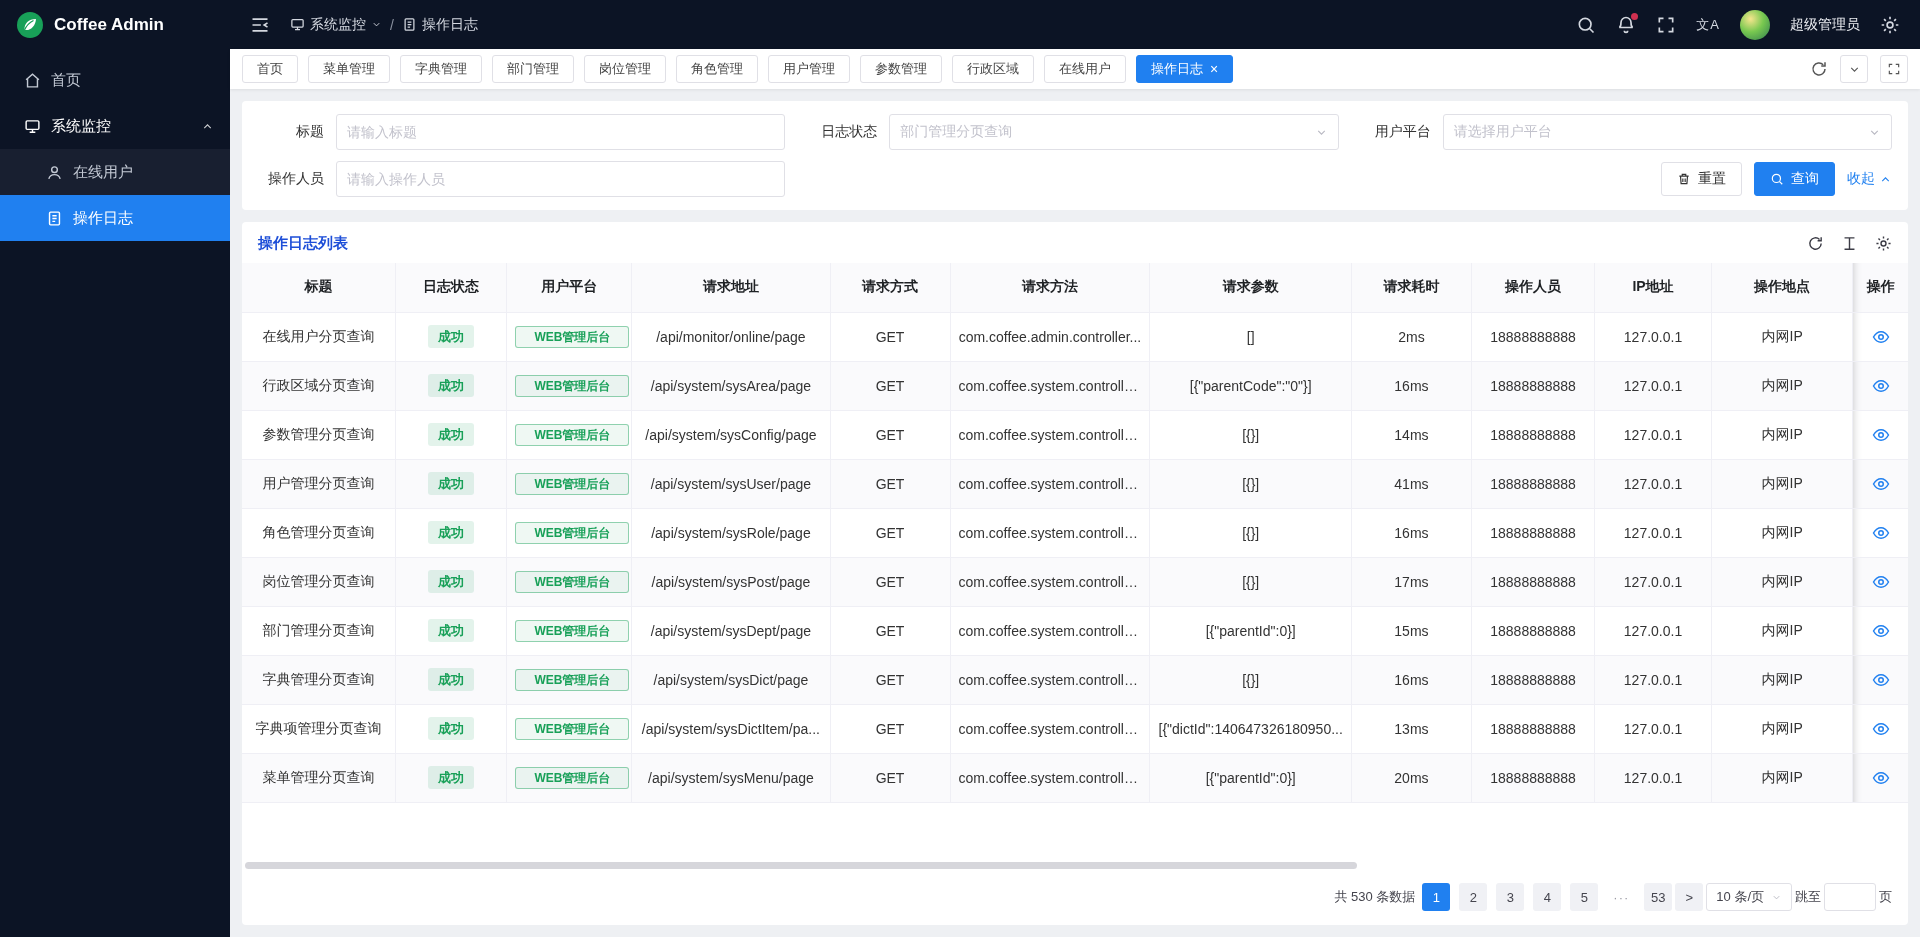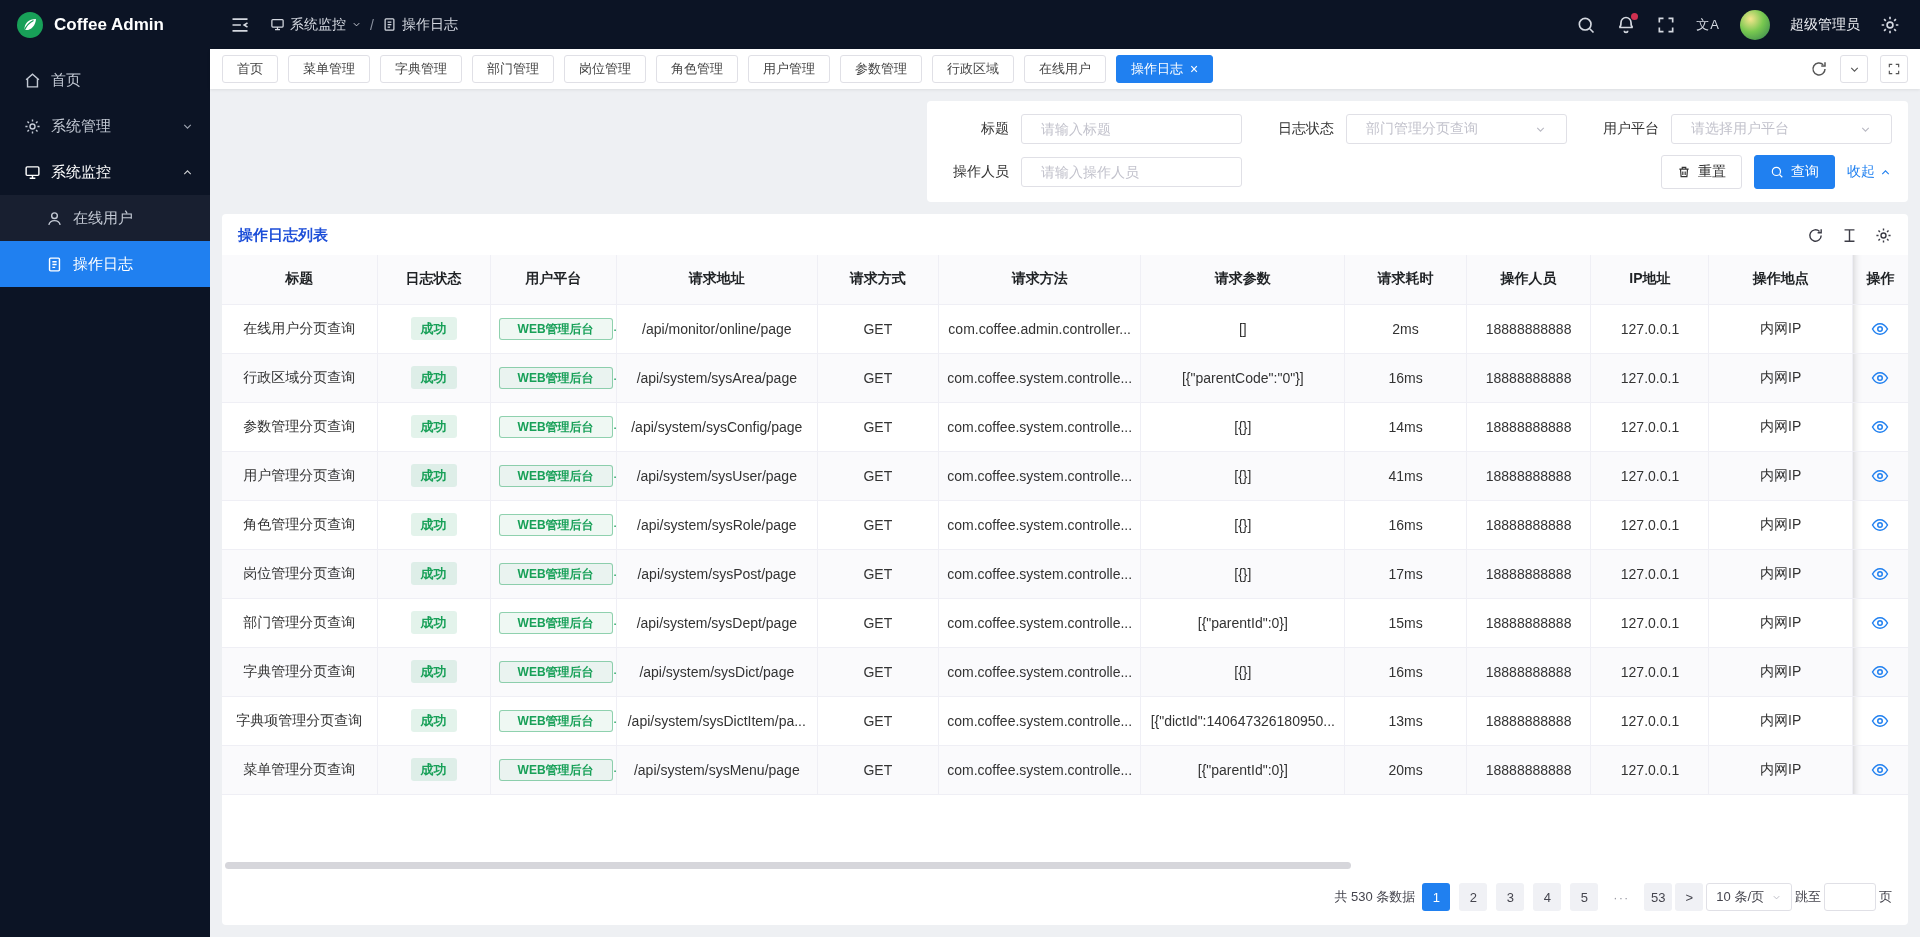--- a/index.html
+++ b/index.html
@@ -10,21 +10,21 @@
     --border:#e0e0e6;
     --tbl-border:#efeff5;
   }
   *{box-sizing:border-box;margin:0;padding:0;}
   html,body{width:1920px;height:937px;overflow:hidden;}
   body{font-family:"Liberation Sans","DejaVu Sans",sans-serif;font-size:14px;color:#333;background:#eef0f3;}
   svg{display:block;}
   .app{display:flex;width:100%;height:100%;}
 
   
-  .sidebar{width:210px;flex-shrink:0;background:var(--sidebar-bg);color:#c3c9d4;display:flex;flex-direction:column;}
+  .sidebar{width:230px;flex-shrink:0;background:var(--sidebar-bg);color:#c3c9d4;display:flex;flex-direction:column;}
   .logo-row{height:49px;display:flex;align-items:center;gap:10px;padding:0 16px;cursor:pointer;}
   .brand-name{color:#fff;font-weight:bold;font-size:17px;white-space:nowrap;}
   .menu{padding-top:8px;}
   .menu-item{display:flex;align-items:center;gap:10px;height:46px;padding:0 16px 0 24px;font-size:15px;cursor:pointer;white-space:nowrap;}
   .menu-item .chev{margin-left:auto;opacity:.8;}
   .menu-item.parent-open{color:#fff;}
   .submenu{background:rgba(255,255,255,0.05);}
   .menu-item.sub{padding-left:46px;}
   .menu-item.active{background:var(--primary);color:#fff;}
   .mi-icon{width:17px;height:17px;flex-shrink:0;}
@@ -48,29 +48,29 @@
   .tabbar{height:40px;background:#fff;display:flex;align-items:center;padding:0 12px;gap:10px;box-shadow:0 1px 3px rgba(0,0,0,.08);position:relative;z-index:2;flex-shrink:0;}
   .tabs{display:flex;align-items:center;gap:10px;}
   .tab{height:28px;display:flex;align-items:center;gap:7px;padding:0 14px;border:1px solid var(--border);border-radius:3px;font-size:13px;color:#444;background:#fff;cursor:pointer;white-space:nowrap;}
   .tab.active{background:var(--primary);border-color:var(--primary);color:#fff;}
   .tab-close{font-size:14px;line-height:1;cursor:pointer;}
   .tabbar-tools{margin-left:auto;display:flex;align-items:center;gap:12px;color:#555;}
   .tool-box{width:28px;height:28px;border:1px solid var(--border);border-radius:3px;display:flex;align-items:center;justify-content:center;cursor:pointer;color:#555;}
   .tool-plain{width:18px;height:18px;cursor:pointer;color:#555;}
 
   
-  .content{flex:1;min-height:0;padding:12px;display:flex;flex-direction:column;background:#eef0f3;align-items:flex-end;}
+  .content{flex:1;min-height:0;padding:12px;display:flex;flex-direction:column;background:#eef0f3;}
   .card{background:#fff;border-radius:4px;}
 
   
   .filter-card{padding:13px 16px;flex-shrink:0;}
   .filter-grid{display:grid;grid-template-columns:1fr 1fr 1fr;column-gap:26px;row-gap:11px;}
   .field{display:flex;align-items:center;min-width:0;}
   .field>label{width:78px;flex-shrink:0;text-align:right;padding-right:12px;font-size:14px;color:#333;white-space:nowrap;}
-  .control{flex:1;height:30px;border:1px solid var(--border);border-radius:3px;font-size:14px;padding:0 19px;background:#fff;min-width:0;}
+  .control{flex:1;height:36px;border:1px solid var(--border);border-radius:3px;font-size:14px;padding:0 10px;background:#fff;min-width:0;}
   input.control{color:#333;outline:none;}
   input.control::placeholder{color:#c2c2cc;}
   .select{display:flex;align-items:center;justify-content:space-between;cursor:pointer;}
   .select .ph{color:#c2c2cc;overflow:hidden;white-space:nowrap;}
   .select .sel-chev{width:13px;height:13px;color:#b8b8c2;flex-shrink:0;}
   .actions{justify-content:flex-end;gap:12px;}
   .btn{height:34px;display:inline-flex;align-items:center;gap:7px;padding:0 15px;border-radius:3px;font-size:14px;cursor:pointer;border:1px solid var(--border);background:#fff;color:#333;font-family:inherit;}
   .btn-query{background:var(--primary);border-color:var(--primary);color:#fff;}
   .btn .bi{width:14px;height:14px;}
   .collapse-link{display:inline-flex;align-items:center;gap:4px;color:var(--primary);font-size:14px;cursor:pointer;white-space:nowrap;}
@@ -126,34 +126,20 @@
     </div>
     <nav class="menu">
       <div class="menu-item">
         <span class="mi-icon">
           <svg viewBox="0 0 24 24" fill="none" stroke="currentColor" stroke-width="2">
               <path d="M3 11l9-8 9 8"></path>
               <path d="M5 10v11h14V10"></path>
             </svg>
         </span>
         <span>首页</span>
-      </div>
-      <div class="menu-item">
-        <span class="mi-icon">
-          <svg viewBox="0 0 24 24" fill="none" stroke="currentColor" stroke-width="2">
-              <circle cx="12" cy="12" r="3.5"></circle>
-              <path d="M12 2v3M12 19v3M2 12h3M19 12h3M4.9 4.9L7 7M17 17l2.1 2.1M19.1 4.9L17 7M7 17l-2.1 2.1"></path>
-            </svg>
-        </span>
-        <span>系统管理</span>
-        <span class="chev mi-icon" style="width:13px;height:13px">
-          <svg viewBox="0 0 24 24" fill="none" stroke="currentColor" stroke-width="2">
-              <path d="M6 9l6 6 6-6"></path>
-            </svg>
-        </span>
       </div>
       <div class="menu-item parent-open">
         <span class="mi-icon">
           <svg viewBox="0 0 24 24" fill="none" stroke="currentColor" stroke-width="2">
               <rect x="3" y="4" width="18" height="12" rx="1.5"></rect>
               <path d="M8 20h8M12 16v4"></path>
             </svg>
         </span>
         <span>系统监控</span>
         <span class="chev mi-icon" style="width:13px;height:13px">

